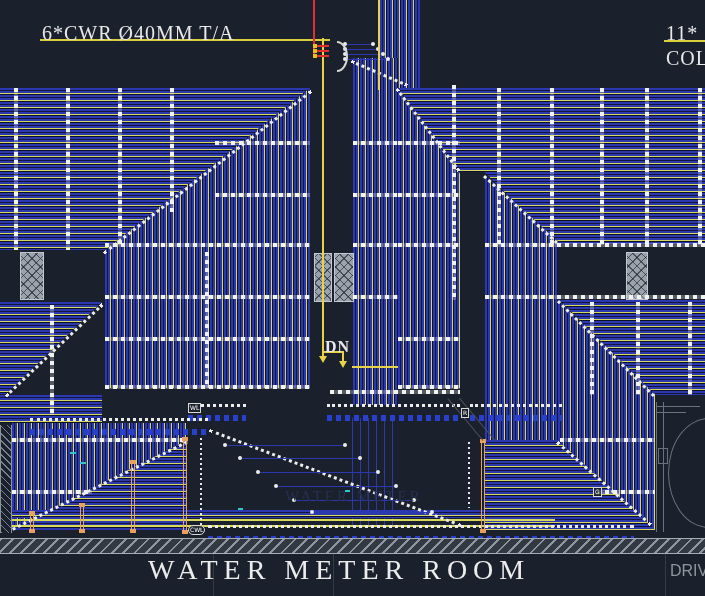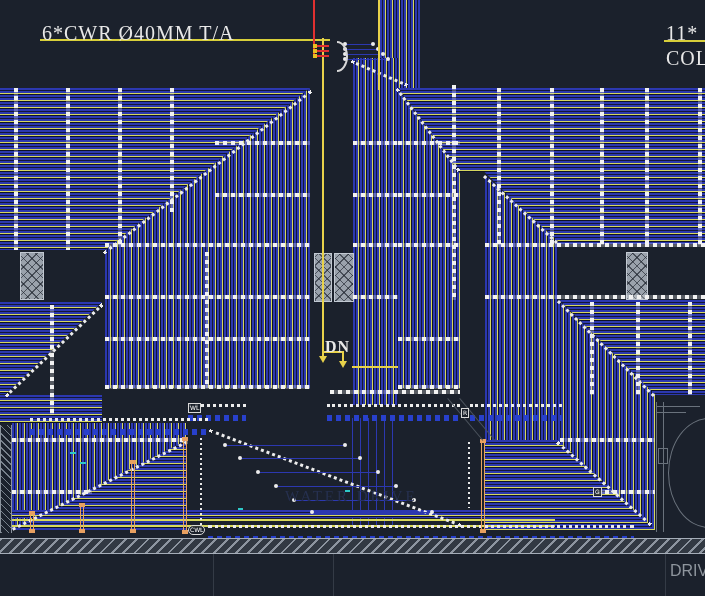--- a/index.html
+++ b/index.html
@@ -202,18 +202,19 @@
   <div class="fv" style="left:665px;top:552px;height:44px;"></div>
 
   <div class="cadtxt" style="left:42px;top:22px;">6*CWR Ø40MM T/A</div>
 
   <div class="cadtxt" style="left:666px;top:22px;width:39px;overflow:hidden;">11*</div>
   <div class="abs" style="left:664px;top:40px;width:41px;height:2px;background:#d8cf3a;z-index:36;"></div>
   <div class="cadtxt" style="left:666px;top:47px;width:39px;overflow:hidden;">COL</div>
 
   <div class="cadtxt" style="left:325px;top:338px;font-size:16px;font-weight:bold;letter-spacing:1px;">DN</div>
 
-  <div class="abs" style="left:285px;top:488px;color:#26304f;font-size:15px;letter-spacing:3px;white-space:nowrap;z-index:5;">WATER DRIVE</div>
-
+  <div class="abs" style="left:285px;top:488px;color:#26304f;font-size:15px;letter-spacing:3px;white-space:nowrap;z-index:5;">WATER METER</div>
+
+  <div class="cadtxt" style="left:148px;top:554px;font-size:28px;letter-spacing:6px;color:#ececec;z-index:25;">WATER METER ROOM</div>
 
   <div class="abs" style="left:670px;top:562px;width:35px;overflow:hidden;color:#8e959d;font-size:16px;white-space:nowrap;font-family:'Liberation Sans',sans-serif;z-index:25;">DRIVE</div>
 
 </div>
 
 </body></html>

